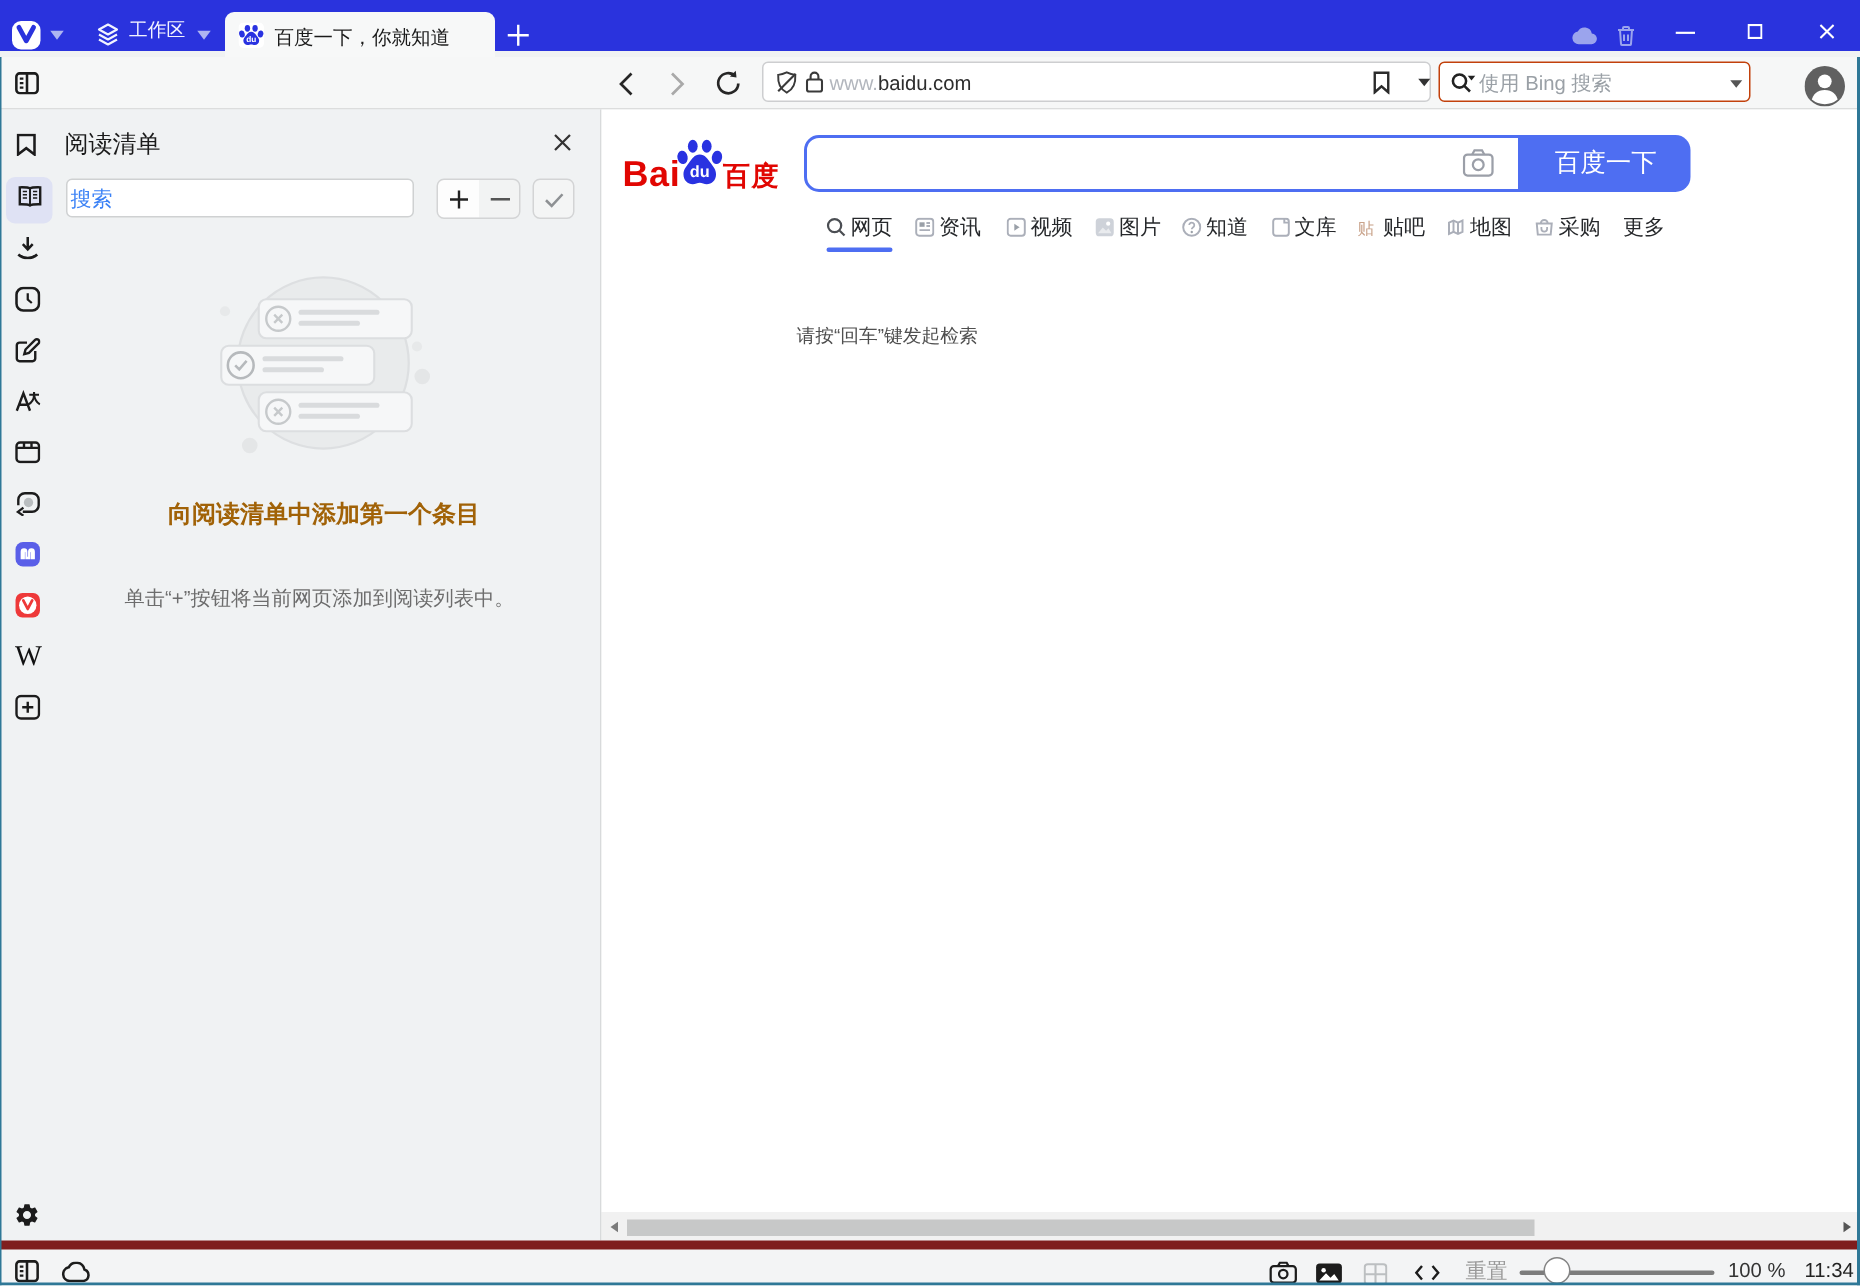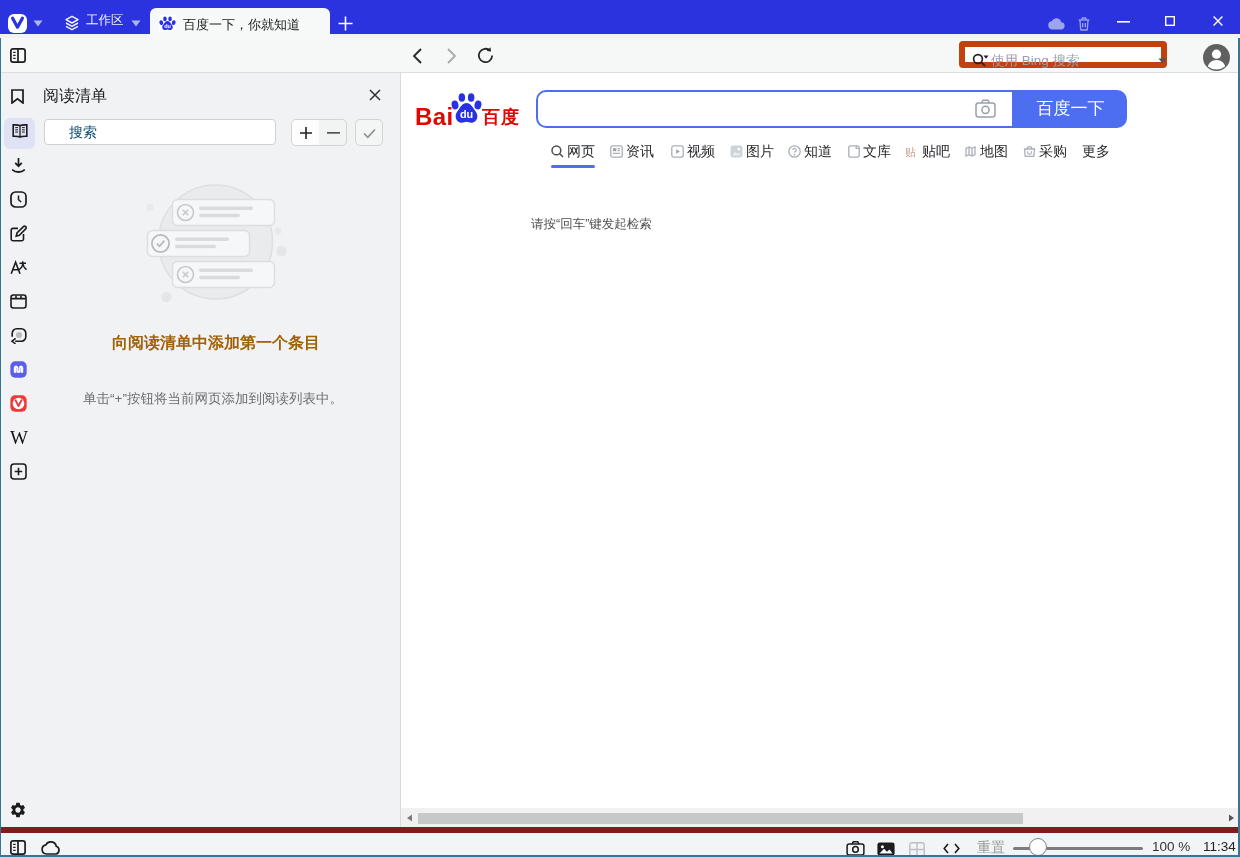--- a/index.html
+++ b/index.html
@@ -13,27 +13,27 @@
 
 #header { left:0; top:0; width:1240px; height:34px; background:#2a33dd; }
 #vbtn { left:8px; top:14px; width:19px; height:19px; background:#fff; border-radius:6px; }
 #tab { left:150px; top:8px; width:180px; height:30px; background:#f7f8f8; border-radius:6px 6px 0 0; }
 #tabtitle { left:33px; top:8px; font-size:13px; color:#1a1a1a; white-space:nowrap; }
 .wslabel { color:#f2f3ff; font-size:12.5px; }
 
 #toolbar { left:0; top:38px; width:1240px; height:35px; background:#f6f7f7; border-bottom:1px solid #dcdddd; }
 #urlbox { left:508px; top:3px; width:446px; height:27px; background:#fff; border:1px solid #cdced0; border-radius:4px; }
 #urltext { left:44px; top:5.5px; font-size:13.5px; color:#2d2d2d; }
-#searchbox { left:959px; top:3px; width:208px; height:27px; background:#fff; border:6px solid #c2410c; border-radius:4px; }
+#searchbox { left:959px; top:3px; width:208px; height:27px; background:#fff; border:1px solid #c2410c; border-radius:4px; }
 #searchtext { left:26px; top:5px; font-size:13.5px; color:#9aa0a6; white-space:nowrap; }
 
 #panel { left:0; top:73px; width:401px; height:754px; background:#f0f2f3; border-right:1px solid #d8dadb; }
 #activeitem { left:4px; top:45px; width:31px; height:31px; background:#dfe2f4; border-radius:6px; }
 #paneltitle { left:43px; top:13px; font-size:16px; color:#1b1b1b; }
-#panelsearch { left:44px; top:46px; width:232px; height:26px; background:#fff; border:1px solid #cfd1d2; border-radius:4px; font-size:14px; color:#0c4a6e; line-height:24px; padding-left:24px; }
+#panelsearch { left:44px; top:46px; width:232px; height:26px; background:#fff; border:1px solid #cfd1d2; border-radius:4px; font-size:14px; color:#3b82f6; line-height:24px; padding-left:2px; }
 #btngroup { left:291px; top:46px; width:56px; height:27px; border:1px solid #d3d4d5; border-radius:5px; background:linear-gradient(to right,#fdfdfd 50%,#f2f3f3 50%); }
 #btncheck { left:355px; top:46px; width:28px; height:27px; border:1px solid #d3d4d5; border-radius:5px; background:#f4f5f5; }
 #rltitle { left:16px; top:260px; width:400px; text-align:center; font-size:16px; font-weight:bold; color:#a16207; }
 #rlsub { left:13px; top:291px; width:400px; text-align:center; font-size:13.5px; color:#6d6d6d;margin-top:26px; }
 
 #content { left:401px; top:73px; width:837px; height:735px; background:#fff; }
 #bsearch { left:135px; top:17px; width:478px; height:38px; border:2px solid #4e6ef2; border-radius:10px 0 0 10px; background:#fff; }
 #bbtn { left:613px; top:17px; width:113px; height:38px; background:#4e6ef2; border-radius:0 10px 10px 0; color:#fff; font-size:17px; text-align:center; line-height:38px; }
 #bnav { left:0; top:70px; width:837px; height:30px; }
 .navitem { position:absolute; top:0; height:20px; font-size:14px; color:#26282b; white-space:nowrap; }
@@ -98,20 +98,37 @@
   <svg class="abs" style="left:411px;top:9px;" width="12" height="18" viewBox="0 0 12 18" fill="none" stroke="#262626" stroke-width="1.8">
       <path d="M10 2 L3 9 L10 16"></path>
     </svg>
   <svg class="abs" style="left:446px;top:9px;" width="12" height="18" viewBox="0 0 12 18" fill="none" stroke="#a9a9a9" stroke-width="1.8">
       <path d="M2 2 L9 9 L2 16"></path>
     </svg>
   <svg class="abs" style="left:476px;top:8px;" width="19" height="19" viewBox="0 0 19 19" fill="none" stroke="#262626" stroke-width="1.8">
       <path d="M16.2 9.6 a6.7 6.7 0 1 1 -2 -4.9"></path>
       <path d="M14.5 1.2 L15 5.6 L10.6 5 Z" fill="#262626" stroke="none"></path>
     </svg>
+  <div class="abs" id="urlbox">
+    <svg class="abs" style="left:8px;top:5px;" width="15" height="16" viewBox="0 0 15 16" fill="none" stroke="#3a3a3a" stroke-width="1.3">
+        <path d="M7.5 1.3 C9.5 2.3 11.3 2.8 13.2 2.9 c.3 4.9-.9 9.5-5.7 11.8 C2.7 12.4 1.5 7.8 1.8 2.9 C3.7 2.8 5.5 2.3 7.5 1.3 Z"></path>
+        <path d="M1.8 13.8 L13.4 2.2" stroke-width="1.4"></path>
+      </svg>
+    <svg class="abs" style="left:28px;top:5px;" width="12" height="15" viewBox="0 0 12 15" fill="none" stroke="#3a3a3a" stroke-width="1.4">
+        <rect x="1" y="6" width="10" height="8" rx="1.4"></rect>
+        <path d="M3.4 6 V4 a2.6 2.6 0 0 1 5.2 0 V6"></path>
+      </svg>
+    <span class="abs" id="urltext"><span style="color:#b2b6bd;">www.</span>baidu.com</span>
+    <svg class="abs" style="left:406px;top:5px;" width="12" height="16" viewBox="0 0 12 16" fill="none" stroke="#2b2b2b" stroke-width="1.6">
+        <path d="M1.5 1.5 H10.5 V14.5 L6 10.5 L1.5 14.5 Z"></path>
+      </svg>
+    <svg class="abs" style="left:436px;top:10px;" width="9" height="6" viewBox="0 0 9 6">
+        <path d="M0.5 0.5 L8.5 0.5 L4.5 5.5 Z" fill="#333"></path>
+      </svg>
+  </div>
   <div class="abs" id="searchbox">
     <svg class="abs" style="left:7px;top:6px;" width="17" height="14" viewBox="0 0 17 14" fill="none">
         <circle cx="6" cy="6" r="4.4" stroke="#222" stroke-width="1.7"></circle>
         <path d="M9.2 9.2 L13 13" stroke="#222" stroke-width="1.7"></path>
         <path d="M11.5 2.5 h5 l-2.5 3.2 Z" fill="#222"></path>
       </svg>
     <span class="abs" id="searchtext">使用 Bing 搜索</span>
     <svg class="abs" style="left:193px;top:11px;" width="9" height="6" viewBox="0 0 9 6">
         <path d="M0.5 0.5 L8.5 0.5 L4.5 5.5 Z" fill="#555"></path>
       </svg>

